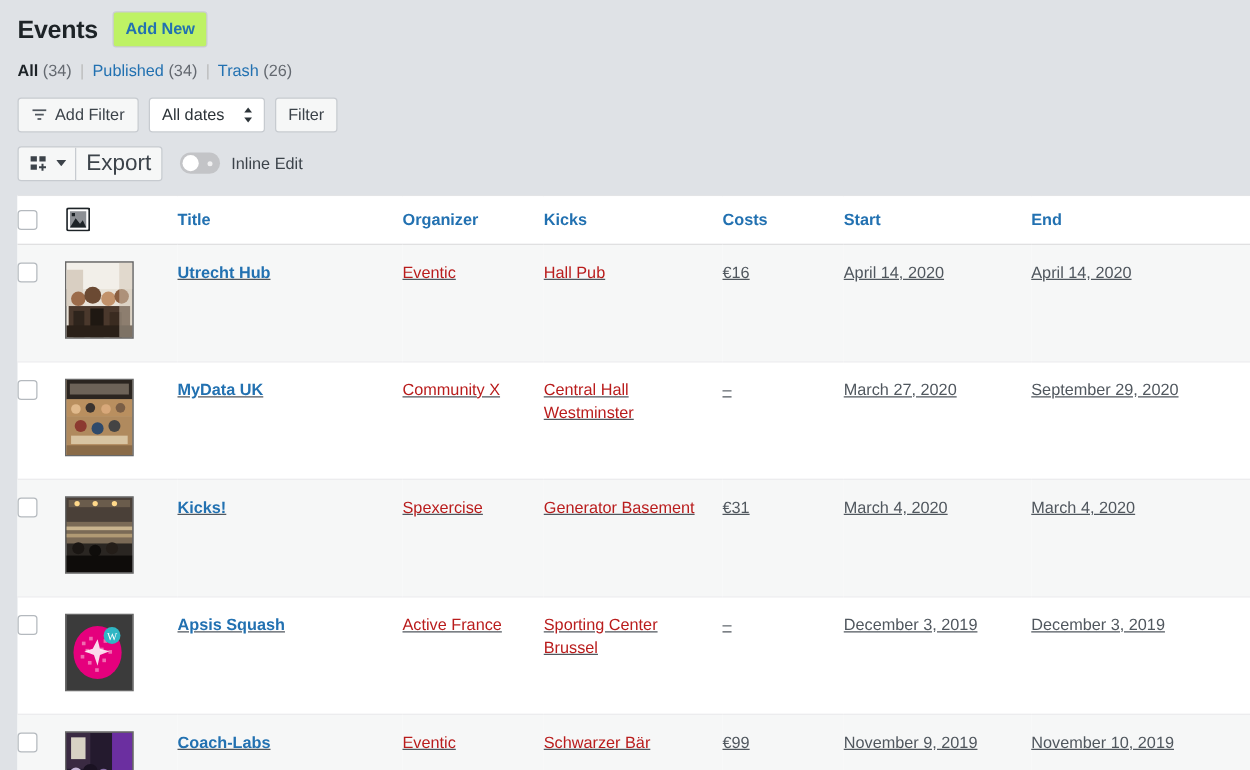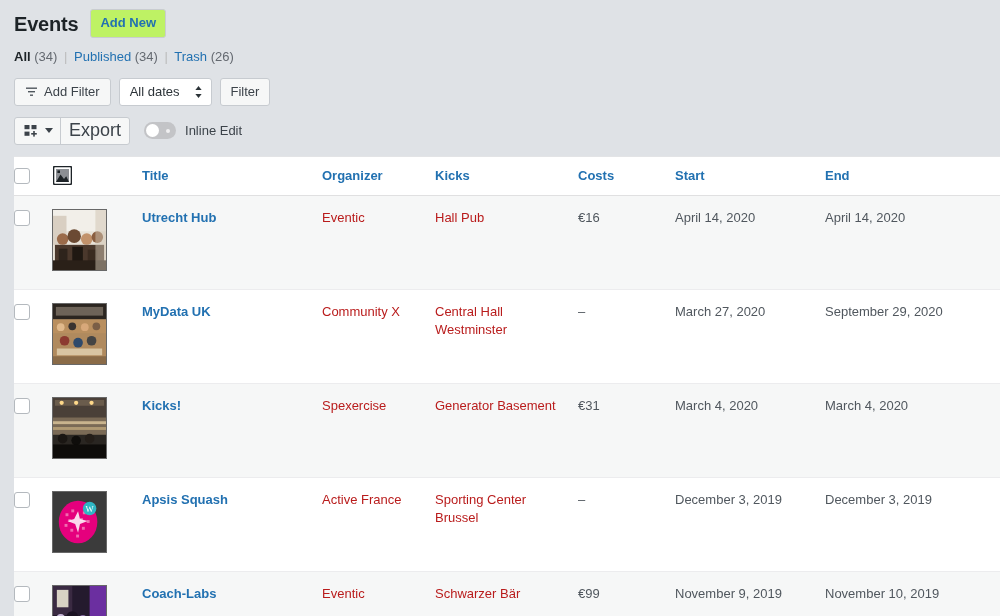--- a/index.html
+++ b/index.html
@@ -209,20 +209,21 @@
   col.c-cost  { width: 97px; }
   col.c-start { width: 150px; }
   col.c-end   { width: 175px; }
 
   table.wp-list tbody td {
     vertical-align: top;
     padding: 13px 8px 18px 0;
     border-top: 1px solid #ececee;
     color: #50575e;
     line-height: 1.45;
+    text-decoration: underline;
   }
   table.wp-list tbody tr:first-child td { border-top: none; }
   table.wp-list tbody tr.alt td { background: #f6f7f7; }
   table.wp-list tbody tr td:first-child { padding-left: 0; }
 
   td.cb { padding-top: 15px; padding-left: 0; }
   td.thumb { padding-top: 11px; padding-right: 0; }
 
   .row-title a {
     color: #2271b1;

